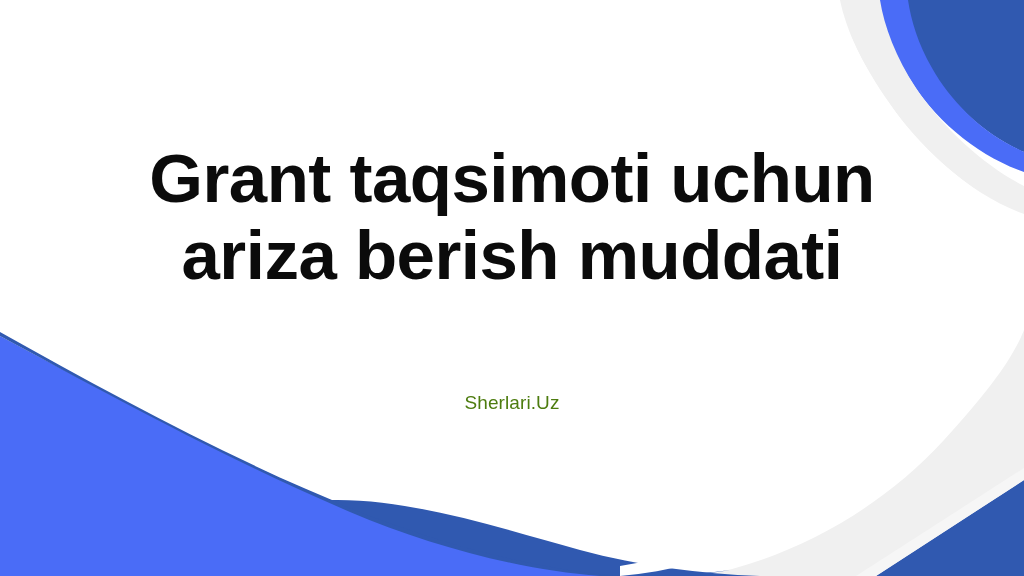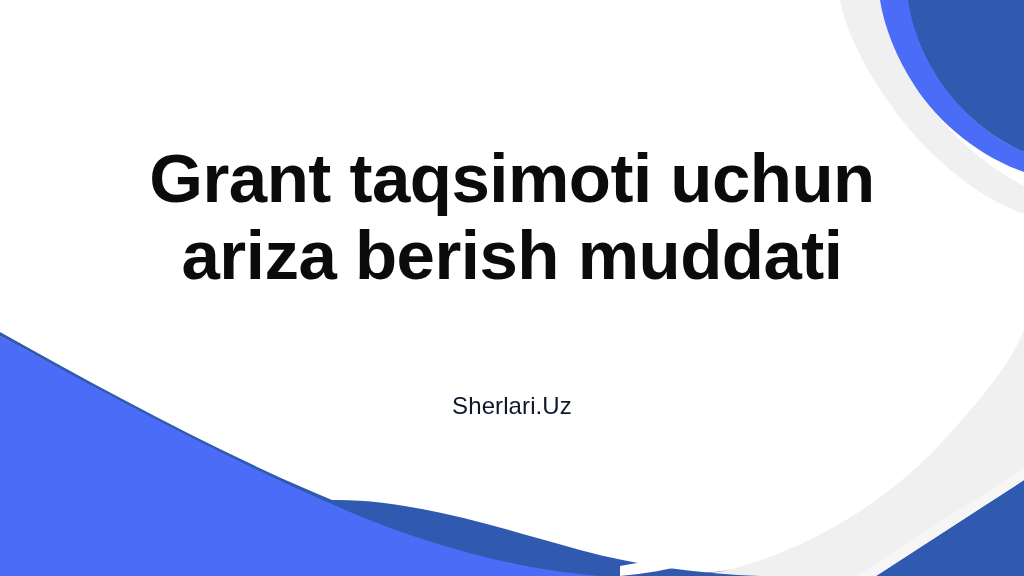--- a/index.html
+++ b/index.html
@@ -50,23 +50,23 @@
   }
   #subtitle-block {
     position:absolute;
     left:0; right:0;
     top:392px;
     text-align:center;
   }
   #slide-subtitle {
     font-family:"Liberation Sans", sans-serif;
     font-weight:normal;
-    font-size:24px;
+    font-size:19px;
     letter-spacing:0.1px;
-    color:#0f172a;
+    color:#4d7c0f;
   }
 </style>
 </head>
 <body>
 
 <div id="slide">
 
   <svg id="decor-layer" viewBox="0 0 1024 576" preserveAspectRatio="none" xmlns="http://www.w3.org/2000/svg">
 
     <rect x="0" y="0" width="1024" height="576" fill="#ffffff"></rect>

